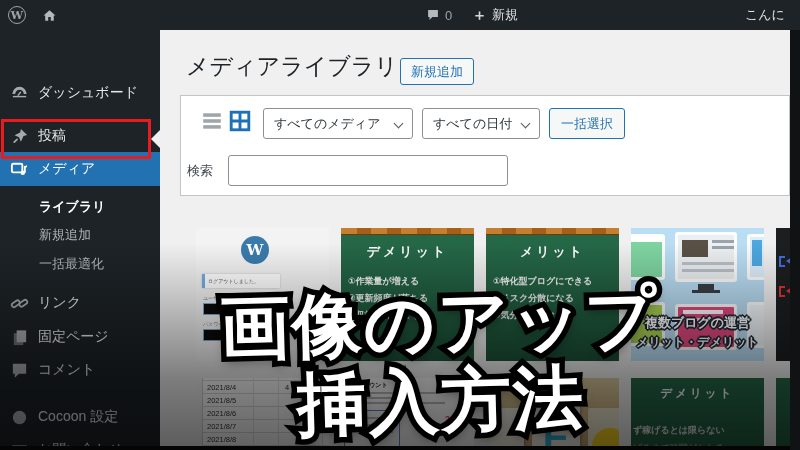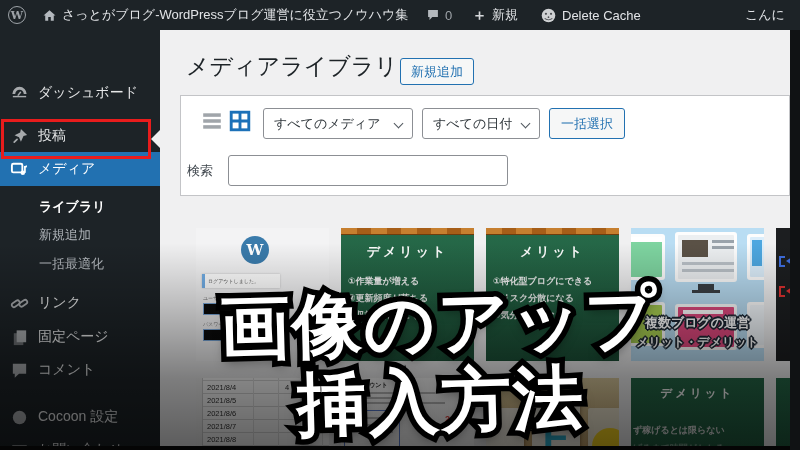--- a/index.html
+++ b/index.html
@@ -138,41 +138,30 @@
 <body>
 
 <div id="adminbar">
   <div class="item" style="left:8px">
     <span class="wp-logo-circle">W</span>
   </div>
   <div class="item" style="left:42px">
     <svg width="15" height="15" viewBox="0 0 20 20">
       <path d="M10 3l8 7h-2.3v7h-4v-5H8.3v5h-4v-7H2z" fill="#b4b9be"></path>
       </svg>
-    <span>さっとがブログ-WordPressブログ運営に役立つノウハウ集</span>
   </div>
   <div class="item" style="left:426px">
     <svg width="14" height="14" viewBox="0 0 20 20">
       <path d="M3 3h14v10H9l-4 4v-4H3z" fill="#b4b9be"></path>
       </svg>
     <span class="ab-count">0</span>
   </div>
   <div class="item" style="left:472px">
     <span class="ab-plus">＋</span>
     <span>新規</span>
-  </div>
-  <div class="item" style="left:540px">
-    <svg width="17" height="17" viewBox="0 0 20 20">
-      <circle cx="10" cy="10" r="8" fill="#cfd1d3"></circle>
-      <circle cx="7" cy="8" r="1.3" fill="#4c4f53"></circle>
-        <circle cx="13" cy="8" r="1.3" fill="#4c4f53"></circle>
-      <circle cx="10" cy="12" r="1" fill="#4c4f53"></circle>
-      <path d="M5.5 13.5c2.5 2 6.5 2 9 0" stroke="#4c4f53" stroke-width="1.2" fill="none"></path>
-      </svg>
-    <span>Delete Cache</span>
   </div>
   <div class="item" style="left:745px; width:46px; overflow:hidden">
     <span>こんに</span>
   </div>
 </div>
 
 <div id="sidebar">
   <div class="menu-item" style="top:46px">
     <svg class="mi-icon" viewBox="0 0 20 20">
       <path d="M10 3a7.5 7.5 0 0 0-7.5 7.5h3a4.5 4.5 0 0 1 9 0h3A7.5 7.5 0 0 0 10 3z" fill="currentColor"></path>

